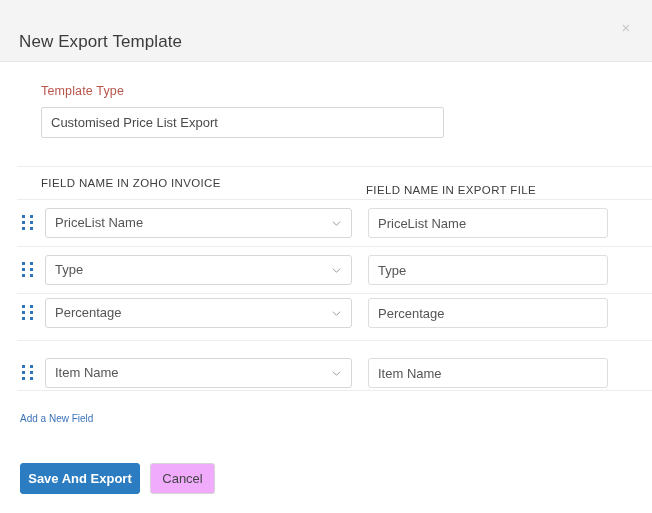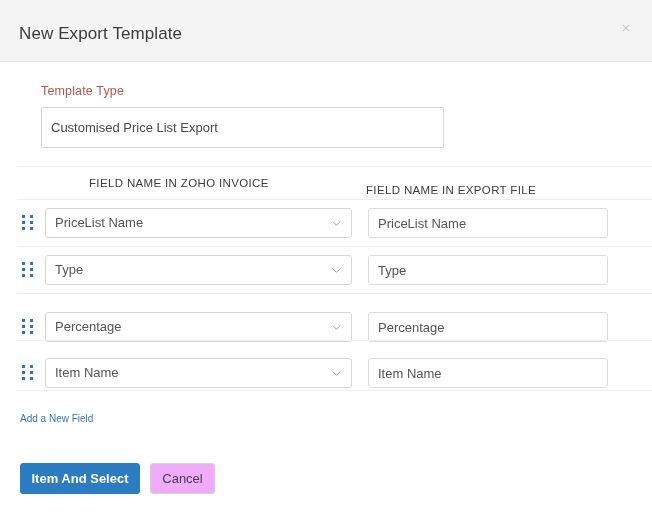--- a/index.html
+++ b/index.html
@@ -28,21 +28,21 @@
     position: absolute;
     left: 0; top: 0;
     width: 652px;
     height: 62px;
     background: #f4f4f5;
     border-bottom: 1px solid #e6e6e6;
   }
   .modal-title {
     position: absolute;
     left: 19px;
-    top: 24px;
+    top: 32px;
     font-size: 17px;
     font-weight: 400;
     color: #3c3c3c;
     letter-spacing: 0.1px;
   }
   .close-btn {
     position: absolute;
     right: 16px;
     top: 18px;
     width: 20px;
@@ -68,21 +68,21 @@
     top: 22px;
     font-size: 12.5px;
     color: #b9564c;
     letter-spacing: 0.15px;
   }
   .tpl-input {
     position: absolute;
     left: 41px;
     top: 45px;
     width: 403px;
-    height: 41px;
+    height: 31px;
     border: 1px solid #d7d7d7;
     border-radius: 2px;
     background: #ffffff;
     font-family: "Liberation Sans", sans-serif;
     font-size: 13px;
     color: #4a4a4a;
     padding: 0 9px;
     outline: none;
   }
 
@@ -94,21 +94,21 @@
     height: 1px;
     background: #ededed;
   }
 
   .col-head {
     position: absolute;
     font-size: 11.5px;
     color: #3d3d3d;
     letter-spacing: 0.35px;
   }
-  .col-head.c1 { left: 41px; margin-left: 48px; }
+  .col-head.c1 { left: 41px; }
   .col-head.c2 { left: 366px; }
 
   .field-row {
     position: absolute;
     left: 0;
     width: 548px;
     height: 46px;
   }
   .drag-handle {
     position: absolute;
@@ -279,21 +279,21 @@
         <svg width="9" height="9" viewBox="0 0 10 10">
             <path d="M1 3 L5 7 L9 3" fill="none" stroke="#9a9a9a" stroke-width="1.1"></path>
           </svg>
       </span>
     </div>
     <input class="txt-input" type="text" value="Type" style="">
   </div>
 
   <div class="hr" style="top:293px;"></div>
 
-  <div class="field-row" style="top:304px;">
+  <div class="field-row" style="top:290px;">
     <div class="drag-handle">
       <i></i>
         <i></i>
         <i></i>
         <i></i>
         <i></i>
         <i></i>
     </div>
     <div class="sel-wrap">
       <div class="sel-box">Percentage</div>
@@ -324,16 +324,16 @@
             <path d="M1 3 L5 7 L9 3" fill="none" stroke="#9a9a9a" stroke-width="1.1"></path>
           </svg>
       </span>
     </div>
     <input class="txt-input" type="text" value="Item Name" style="">
   </div>
 
   <div class="hr" style="top:390px;"></div>
 
   <a class="add-link">Add a New Field</a>
-  <button class="btn-save">Item And Select</button>
+  <button class="btn-save">Save And Export</button>
   <button class="btn-cancel">Cancel</button>
 
 </div>
 
 </body></html>

